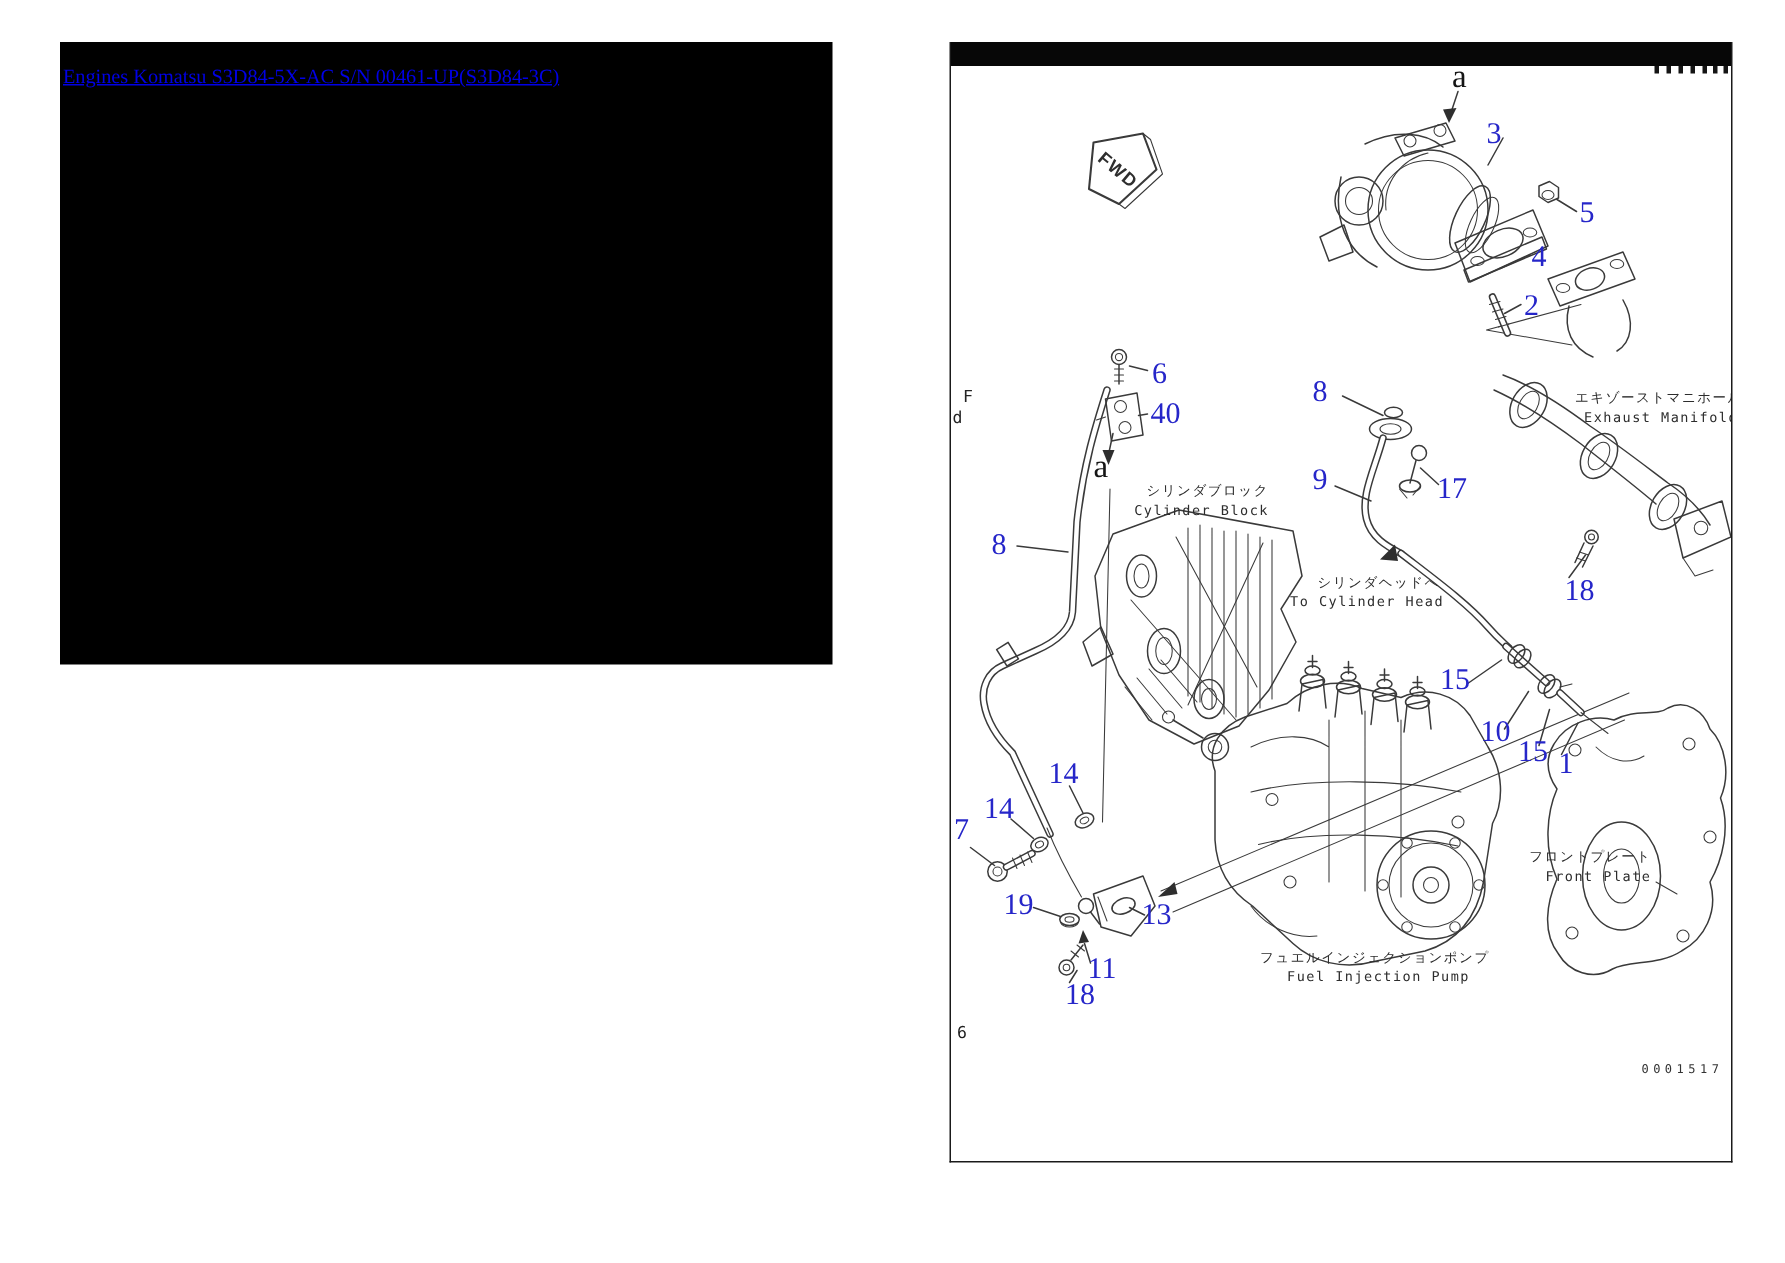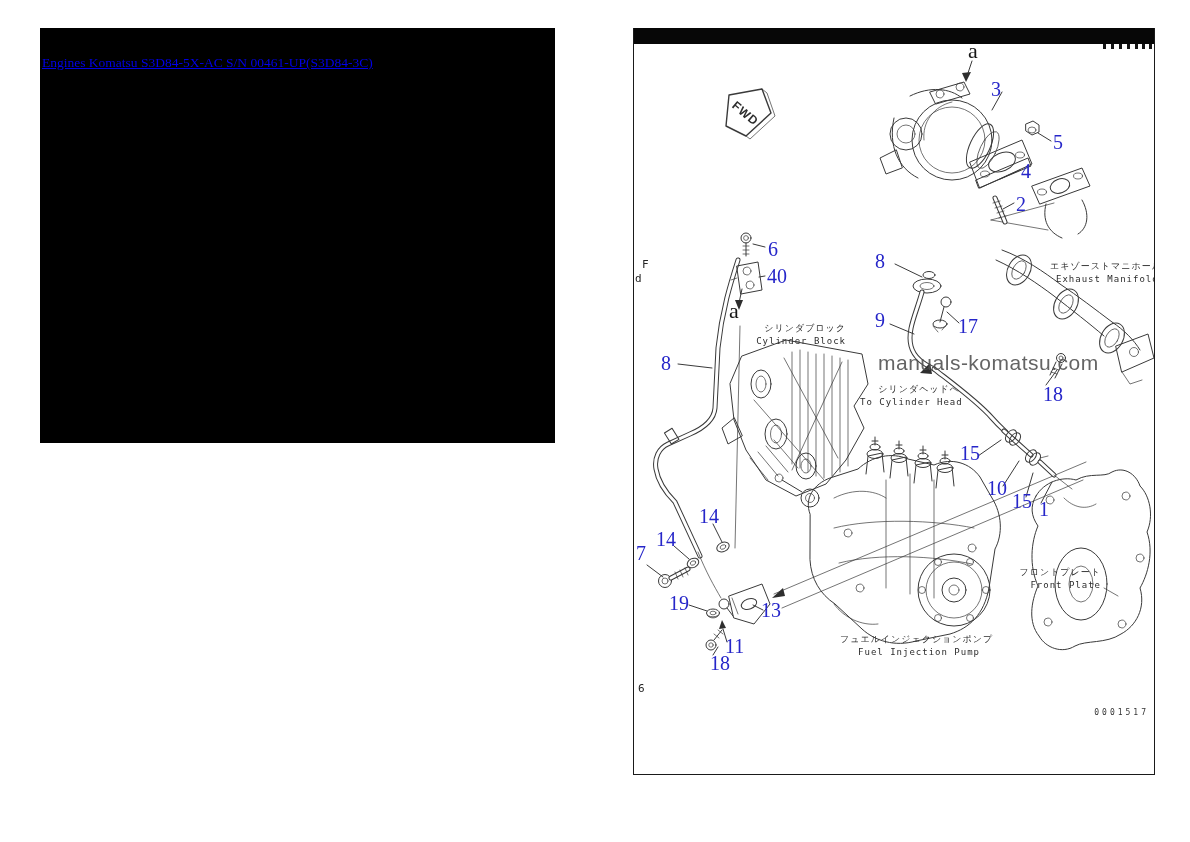--- a/index.html
+++ b/index.html
@@ -3,21 +3,21 @@
 <meta charset="utf-8">
 <style>
   html,body{margin:0;padding:0;background:#fff;}
   .page{position:relative;width:1190px;height:842px;background:#ffffff;overflow:hidden;
         font-family:"Liberation Sans",sans-serif;}
 
   
   .black-box{position:absolute;left:40px;top:28px;width:515px;height:415px;background:#000;}
   .manual-link{position:absolute;left:2px;top:15px;white-space:nowrap;
                font:13.5px "Liberation Serif",serif;color:#0000e6;
-               text-decoration:underline;cursor:pointer;margin-top:12px;}
+               text-decoration:underline;cursor:pointer;}
 
   
   .panel{position:absolute;left:633px;top:28px;width:522px;height:747px;background:#fff;
          border-left:1.5px solid #1a1a1a;border-right:1.5px solid #1a1a1a;
          border-bottom:1.5px solid #1a1a1a;overflow:hidden;box-sizing:border-box;}
   .panel-topbar{position:absolute;left:0;top:0;width:522px;height:16px;background:#070707;}
   .tick{position:absolute;top:16px;width:3px;height:5px;background:#141414;}
 
   .art{position:absolute;left:0;top:0;}
 
@@ -344,18 +344,17 @@
     </div>
     <div class="tech-label" style="left:206px;top:605px;width:140px">
       <div>フュエルインジェクションポンプ</div>
       <div>Fuel Injection Pump</div>
     </div>
     <div class="tech-label" style="left:385px;top:538px;width:82px">
       <div>フロントプレート</div>
       <div>Front Plate</div>
     </div>
 
-    <div class="watermark" style="left:244px;top:323px">manuals-komatsu.com</div>
 
     <div class="page-num">6</div>
     <div class="drawing-num">0001517</div>
   </div>
 </div>
 
 </body></html>

